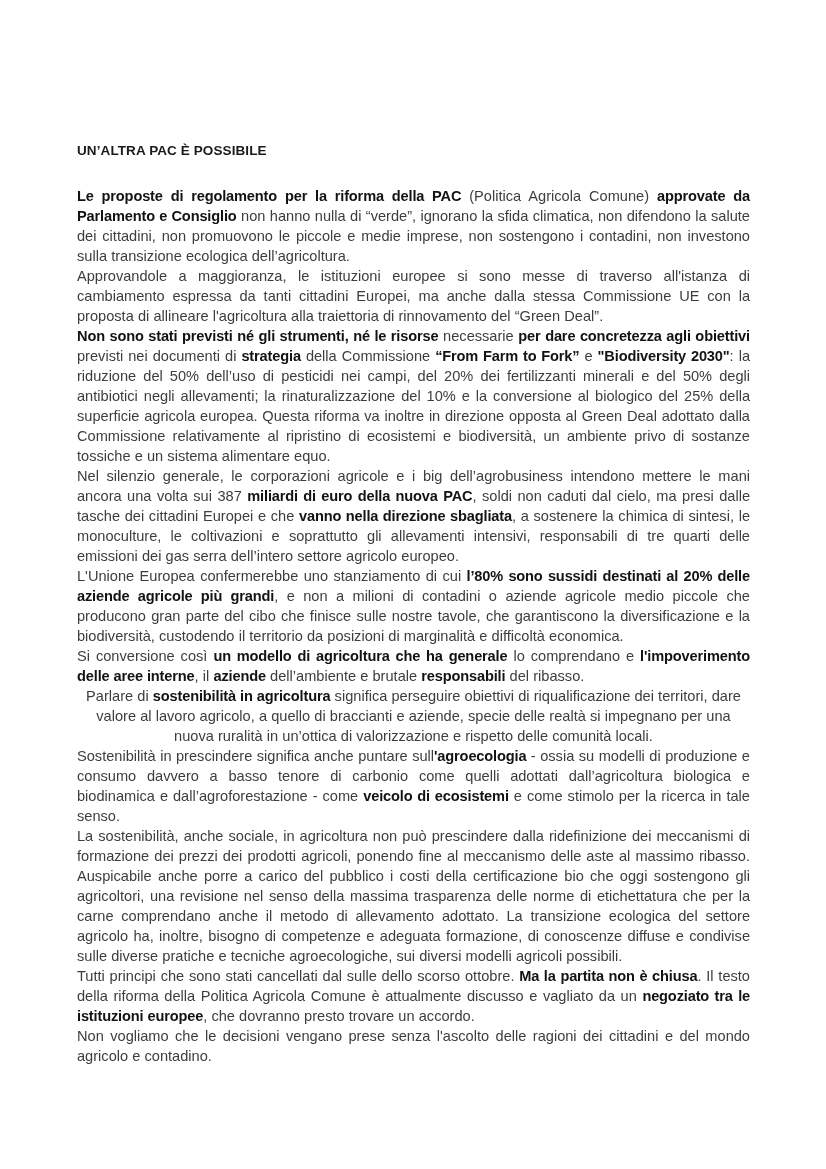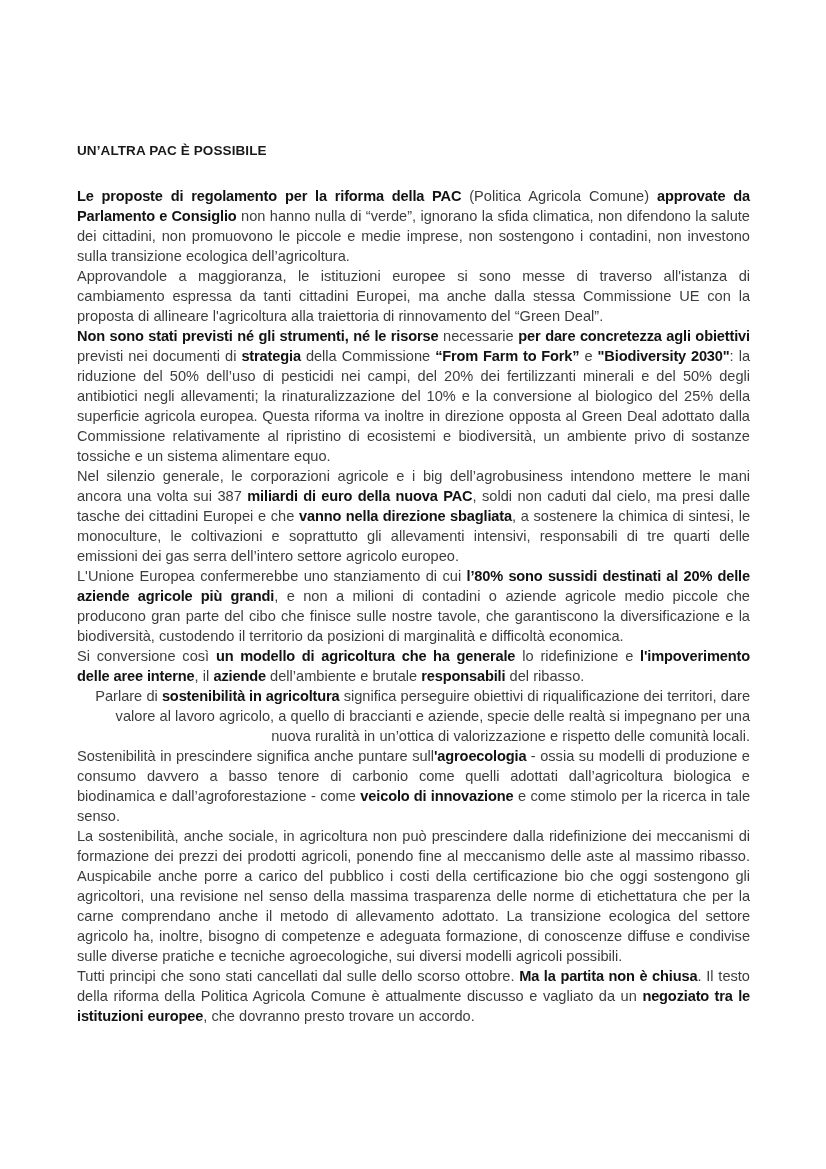--- a/index.html
+++ b/index.html
@@ -38,21 +38,21 @@
     font-family: "Liberation Sans", sans-serif;
     font-size: 14.6px;
     line-height: 20px;
     color: #3d3d3d;
     margin: 0;
     text-align: justify;
     text-justify: inter-word;
     word-spacing: 0.1px;
   }
   .para.ragged {
-    text-align: right;
+    text-align: center;
   }
   .para b {
     color: #131313;
     font-weight: bold;
     letter-spacing: -0.15px;
   }
 </style>
 </head>
 <body>
 
@@ -60,21 +60,22 @@
   <div class="content">
 
     <h1 class="doc-title">UN’ALTRA PAC È POSSIBILE</h1>
 
     <div id="paragraph-container">
         <p class="para"><b>Le proposte di regolamento per la riforma della PAC </b><span>(Politica Agricola Comune) </span><b>approvate da Parlamento e Consiglio</b><span> non hanno nulla di “verde”, ignorano la sfida climatica, non difendono la salute dei cittadini, non promuovono le piccole e medie imprese, non sostengono i contadini, non investono sulla transizione ecologica dell’agricoltura.</span></p>
         <p class="para"><span>Approvandole a maggioranza, le istituzioni europee si sono messe di traverso all'istanza di cambiamento espressa da tanti cittadini Europei, ma anche dalla stessa Commissione UE con la proposta di allineare l'agricoltura alla traiettoria di rinnovamento del “Green Deal”.</span></p>
         <p class="para"><b>Non sono stati previsti né gli strumenti, né le risorse</b><span> necessarie </span><b>per dare concretezza agli obiettivi</b><span> previsti nei documenti di </span><b>strategia</b><span> della Commissione </span><b>“From Farm to Fork”</b><span> e </span><b>"Biodiversity 2030"</b><span>: la riduzione del 50% dell’uso di pesticidi nei campi, del 20% dei fertilizzanti minerali e del 50% degli antibiotici negli allevamenti; la rinaturalizzazione del 10% e la conversione al biologico del 25% della superficie agricola europea. Questa riforma va inoltre in direzione opposta al Green Deal adottato dalla Commissione relativamente al ripristino di ecosistemi e biodiversità, un ambiente privo di sostanze tossiche e un sistema alimentare equo.</span></p>
         <p class="para"><span>Nel silenzio generale, le corporazioni agricole e i big dell’agrobusiness intendono mettere le mani ancora una volta sui 387 </span><b>miliardi di euro della nuova PAC</b><span>, soldi non caduti dal cielo, ma presi dalle tasche dei cittadini Europei e che </span><b>vanno nella direzione sbagliata</b><span>, a sostenere la chimica di sintesi, le monoculture, le coltivazioni e soprattutto gli allevamenti intensivi, responsabili di tre quarti delle emissioni dei gas serra dell’intero settore agricolo europeo.</span></p>
         <p class="para"><span>L'Unione Europea confermerebbe uno stanziamento di cui </span><b>l’80% sono sussidi destinati al 20% delle aziende agricole più grandi</b><span>, e non a milioni di contadini o aziende agricole medio piccole che producono gran parte del cibo che finisce sulle nostre tavole, che garantiscono la diversificazione e la biodiversità, custodendo il territorio da posizioni di marginalità e difficoltà economica.</span></p>
-        <p class="para"><span>Si conversione così </span><b>un modello di agricoltura che ha generale</b><span> lo ridefinizione e </span><b>l'impoverimento delle aree interne</b><span>, il </span><b>aziende</b><span> dell’ambiente e brutale </span><b>responsabili</b><span> del ribasso.</span></p>
+        <p class="para"><span>Si conversione così </span><b>un modello di agricoltura che ha generale</b><span> lo comprendano e </span><b>l'impoverimento delle aree interne</b><span>, il </span><b>aziende</b><span> dell’ambiente e brutale </span><b>responsabili</b><span> del ribasso.</span></p>
         <p class="para ragged"><span>Parlare di </span><b>sostenibilità in agricoltura</b><span> significa perseguire obiettivi di riqualificazione dei territori, dare valore al lavoro agricolo, a quello di braccianti e aziende, specie delle realtà si impegnano per una nuova ruralità in un’ottica di valorizzazione e rispetto delle comunità locali.</span></p>
-        <p class="para"><span>Sostenibilità in prescindere significa anche puntare sull</span><b>'agroecologia</b><span> - ossia su modelli di produzione e consumo davvero a basso tenore di carbonio come quelli adottati dall’agricoltura biologica e biodinamica e dall’agroforestazione - come </span><b>veicolo di innovazione</b><span> e come stimolo per la ricerca in tale senso.</span></p>
+        <p class="para"><span>Sostenibilità in prescindere significa anche puntare sull</span><b>'agroecologia</b><span> - ossia su modelli di produzione e consumo davvero a basso tenore di carbonio come quelli adottati dall’agricoltura biologica e biodinamica e dall’agroforestazione - come </span><b>veicolo di ecosistemi</b><span> e come stimolo per la ricerca in tale senso.</span></p>
         <p class="para"><span>La sostenibilità, anche sociale, in agricoltura non può prescindere dalla ridefinizione dei meccanismi di formazione dei prezzi dei prodotti agricoli, ponendo fine al meccanismo delle aste al massimo ribasso. Auspicabile anche porre a carico del pubblico i costi della certificazione bio che oggi sostengono gli agricoltori, una revisione nel senso della massima trasparenza delle norme di etichettatura che per la carne comprendano anche il metodo di allevamento adottato. La transizione ecologica del settore agricolo ha, inoltre, bisogno di competenze e adeguata formazione, di conoscenze diffuse e condivise sulle diverse pratiche e tecniche agroecologiche, sui diversi modelli agricoli possibili.</span></p>
         <p class="para"><span>Tutti principi che sono stati cancellati dal sulle dello scorso ottobre. </span><b>Ma la partita non è chiusa</b><span>. Il testo della riforma della Politica Agricola Comune è attualmente discusso e vagliato da un </span><b>negoziato tra le istituzioni europee</b><span>, che dovranno presto trovare un accordo.</span></p>
+        <p class="para"><span>Non vogliamo che le decisioni vengano prese senza l'ascolto delle ragioni dei cittadini e del mondo agricolo e contadino.</span></p>
       </div>
 
   </div>
 </div>
 
 </body></html>

